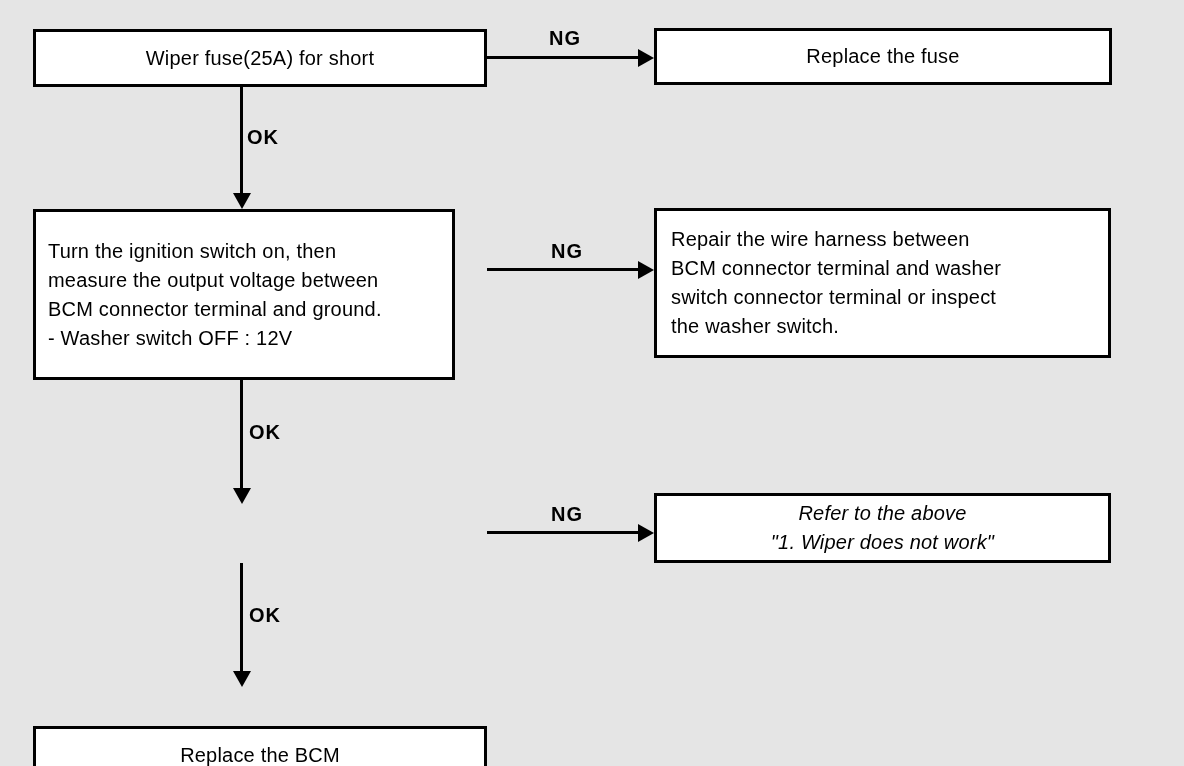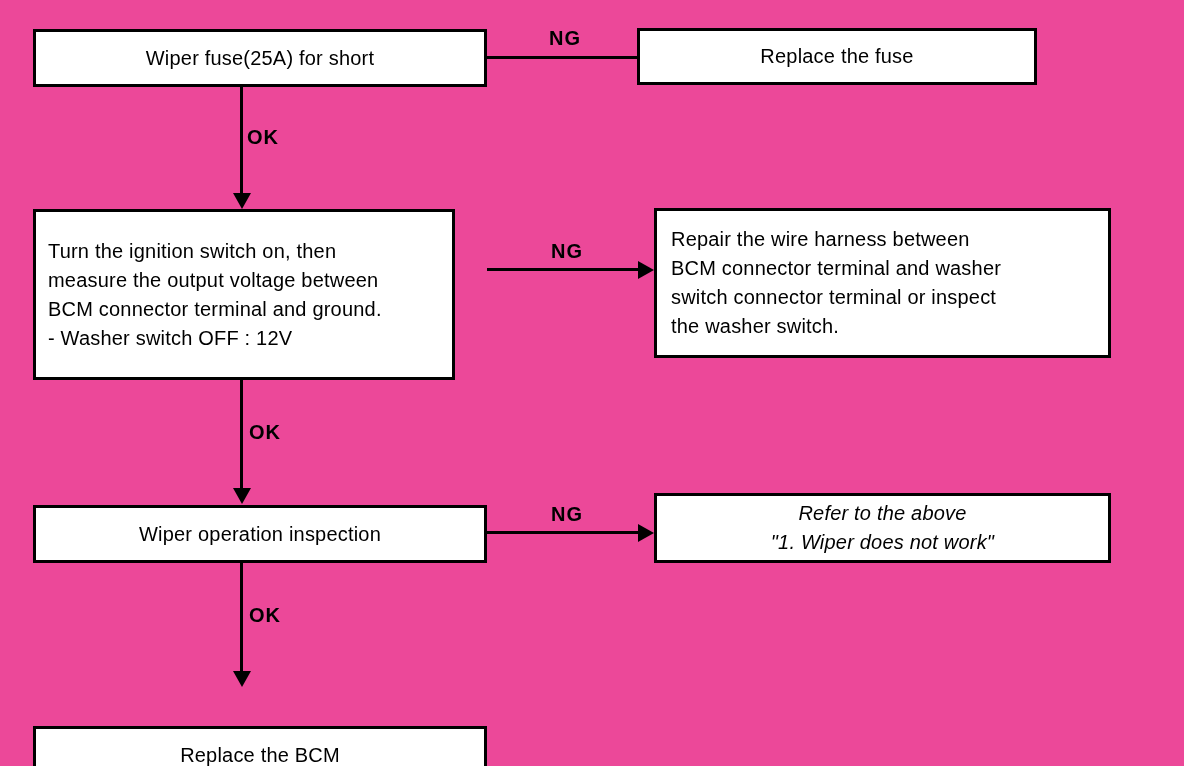--- a/index.html
+++ b/index.html
@@ -4,21 +4,21 @@
 <style>
   html, body {
     margin: 0;
     padding: 0;
     background: #ffffff;
   }
   #canvas {
     position: relative;
     width: 1184px;
     height: 766px;
-    background: #ec4899;
+    background: #e5e5e5;
     font-family: "Liberation Sans", "DejaVu Sans", sans-serif;
     color: #000000;
     overflow: hidden;
   }
   .node {
     position: absolute;
     box-sizing: border-box;
     border: 3px solid #000000;
     background: #ffffff;
     display: flex;
@@ -69,21 +69,21 @@
 <div id="canvas">
 
   <div class="node center" style="left:33px; top:29px; width:454px; height:58px;">
     <div>Wiper fuse(25A) for short</div>
   </div>
 
   <div class="flow-label" style="left:535px; top:27px;">NG</div>
   <div class="hline" style="left:487px; top:56px; width:152px;"></div>
   <div class="arrow-right" style="left:638px; top:49px;"></div>
 
-  <div class="node center" style="left:637px; top:28px; width:400px; height:57px;">
+  <div class="node center" style="left:654px; top:28px; width:458px; height:57px;">
     <div>Replace the fuse</div>
   </div>
 
   <div class="vline" style="left:240px; top:87px; height:108px;"></div>
   <div class="arrow-down" style="left:233px; top:193px;"></div>
   <div class="flow-label" style="left:247px; top:126px; text-align:left;">OK</div>
 
   <div class="node left" style="left:33px; top:209px; width:422px; height:171px;">
     <div>Turn the ignition switch on, then</div>
     <div>measure the output voltage between</div>
@@ -99,23 +99,20 @@
     <div>Repair the wire harness between</div>
     <div>BCM connector terminal and washer</div>
     <div>switch connector terminal or inspect</div>
     <div>the washer switch.</div>
   </div>
 
   <div class="vline" style="left:240px; top:380px; height:110px;"></div>
   <div class="arrow-down" style="left:233px; top:488px;"></div>
   <div class="flow-label" style="left:249px; top:421px; text-align:left;">OK</div>
 
-  <div class="node center" style="left:33px; top:505px; width:454px; height:58px;">
-    <div>Wiper operation inspection</div>
-  </div>
 
   <div class="flow-label" style="left:537px; top:503px;">NG</div>
   <div class="hline" style="left:487px; top:531px; width:152px;"></div>
   <div class="arrow-right" style="left:638px; top:524px;"></div>
 
   <div class="node center" style="left:654px; top:493px; width:457px; height:70px;font-style:italic;">
     <div>Refer to the above</div>
     <div>"1. Wiper does not work"</div>
   </div>
 

